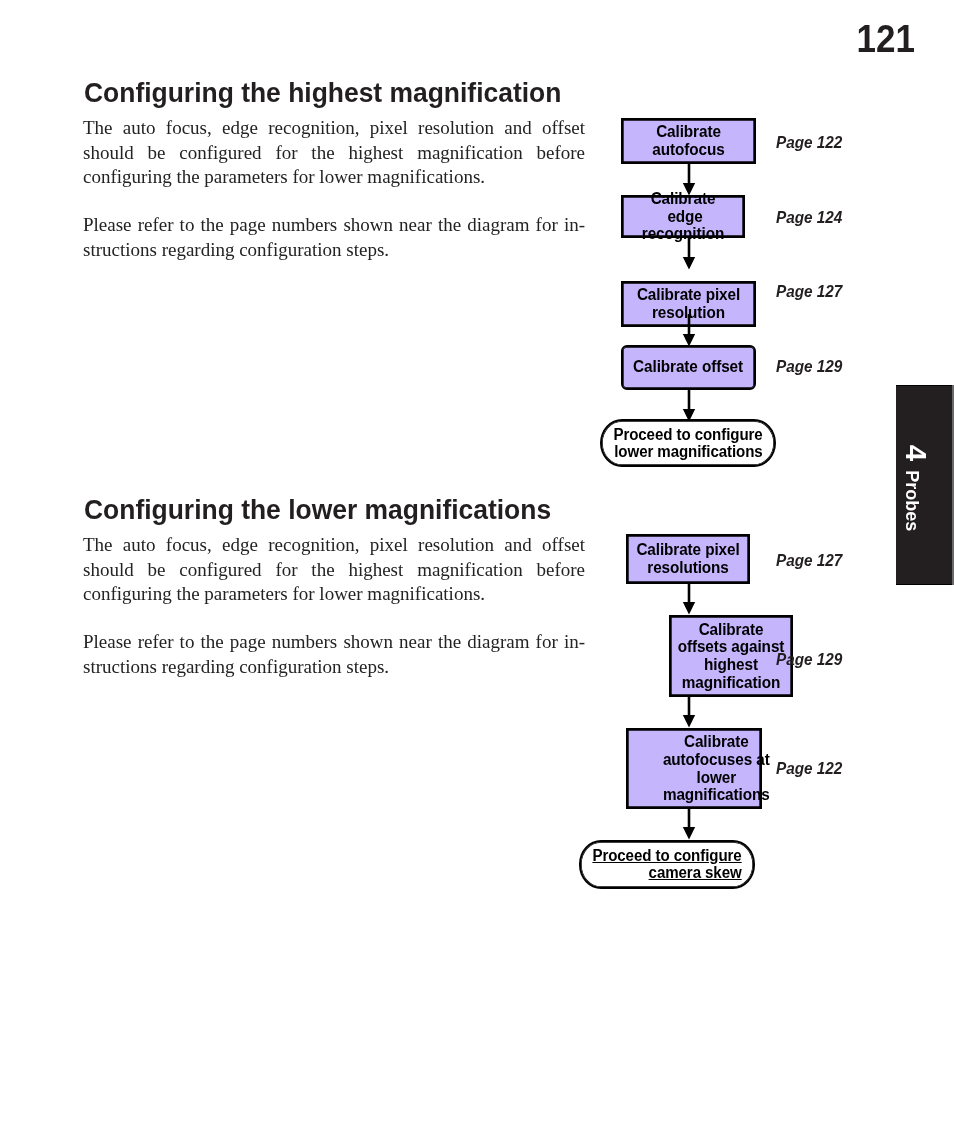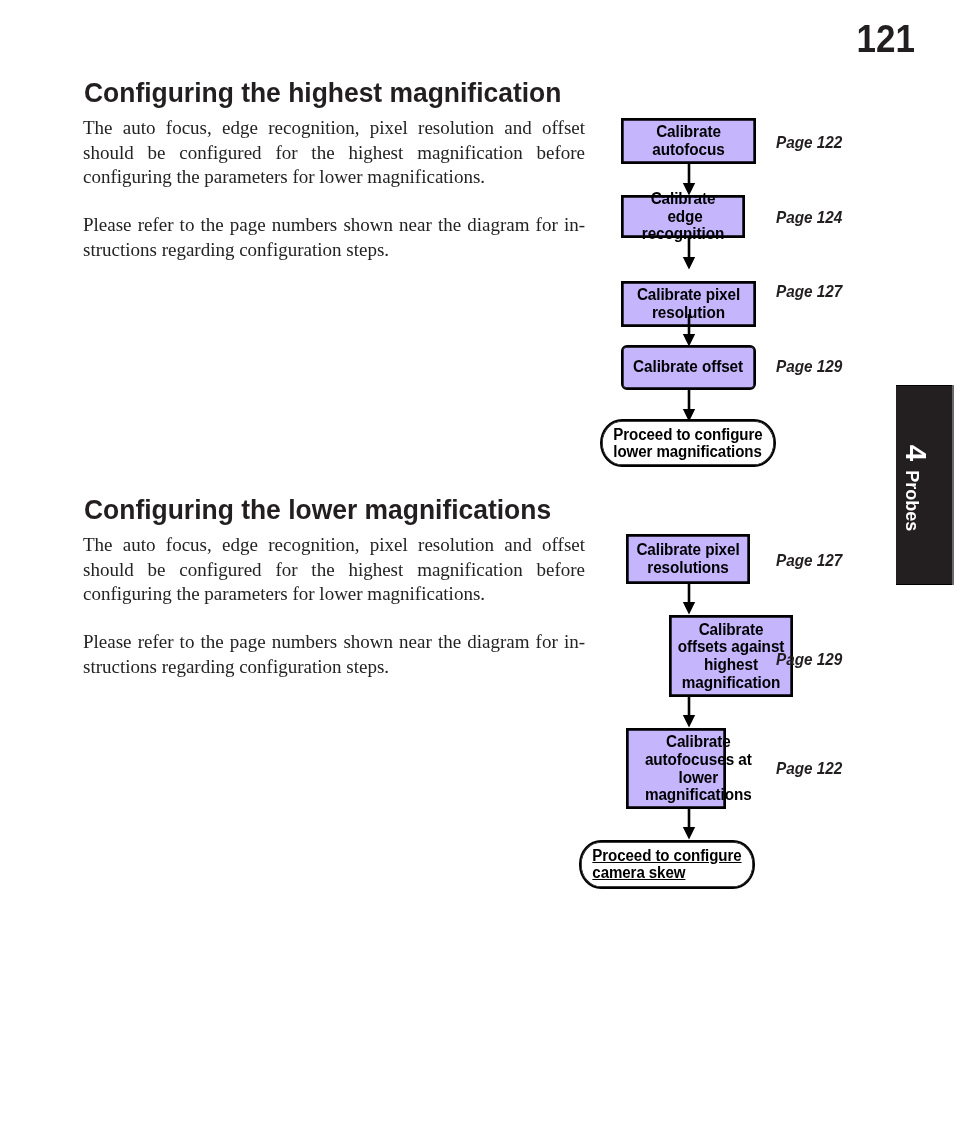--- a/index.html
+++ b/index.html
@@ -21,21 +21,21 @@
   .fc{position:absolute;}
   .fbox{position:absolute;border:2.7px solid #000;background:#c4b5fd;box-sizing:border-box;
         box-shadow:inset 0 0 0 0.7px #000;
         display:flex;align-items:center;justify-content:center;text-align:center;color:#000;}
   .fbox>span,.fround>span{display:block;font-family:"Liberation Sans",sans-serif;
         font-weight:bold;font-size:17px;line-height:17.6px;letter-spacing:-0.1px;
         transform:scaleX(0.90);}
   .fround>span{font-size:17.4px;line-height:17.3px;transform:scaleX(0.868);}
   .fround{position:absolute;border:2.7px solid #000;background:#fff;box-sizing:border-box;
         box-shadow:inset 0 0 0 0.7px #000;
-        display:flex;align-items:center;justify-content:center;text-align:left;color:#000;}
+        display:flex;align-items:center;justify-content:center;text-align:right;color:#000;}
   .plabel{position:absolute;font-family:"Liberation Sans",sans-serif;font-weight:bold;
         font-style:italic;font-size:16.3px;color:#231f20;white-space:nowrap;
         transform:scaleX(0.94);transform-origin:left top;}
   .arrow{position:absolute;}
   .tab{position:absolute;background:#231f20;border-top:1.2px solid #000;border-bottom:1.2px solid #000;box-sizing:border-box;}
   .tab-text{position:absolute;left:0;top:0;width:200px;height:56px;
         transform:rotate(90deg) translate(2px,-56px);transform-origin:left top;
         color:#fff;font-family:"Liberation Sans",sans-serif;font-weight:bold;
         display:flex;align-items:baseline;justify-content:center;white-space:nowrap;
         padding-top:20.5px;box-sizing:border-box;}
@@ -58,21 +58,21 @@
   #f1n3{left:621px;top:345px;width:135px;height:44.5px;border-radius:6px;}
   #f1n4{left:600px;top:419px;width:176px;height:48px;border-radius:22px/24px;}
   #f1p0{left:776px;top:132.5px;}
   #f1p1{left:776px;top:207.5px;}
   #f1p2{left:776px;top:281.5px;}
   #f1p3{left:776px;top:356.5px;}
 
   
   #f2n0{left:626px;top:534px;width:124px;height:50px;}
   #f2n1{left:626px;top:615px;width:124px;height:82px;margin-left:43px;}
-  #f2n2{left:626px;top:728px;width:100px;height:81px;padding-left:44px;}
+  #f2n2{left:626px;top:728px;width:136px;height:81px;padding-left:44px;}
   #f2n3{left:579px;top:840px;width:176px;height:48.5px;border-radius:22px/24px;text-decoration:underline;}
   #f2p0{left:776px;top:550.5px;}
   #f2p1{left:776px;top:649.5px;}
   #f2p2{left:776px;top:758.5px;}
 
   #sidetab{left:896px;top:385px;width:56px;height:200px;}
   .tab-edge{position:absolute;left:952px;top:385px;width:2px;height:200px;background:#6a6a6a;}
 
   #f1a0{left:682px;top:163px;}
   #f1a1{left:682px;top:237px;}

